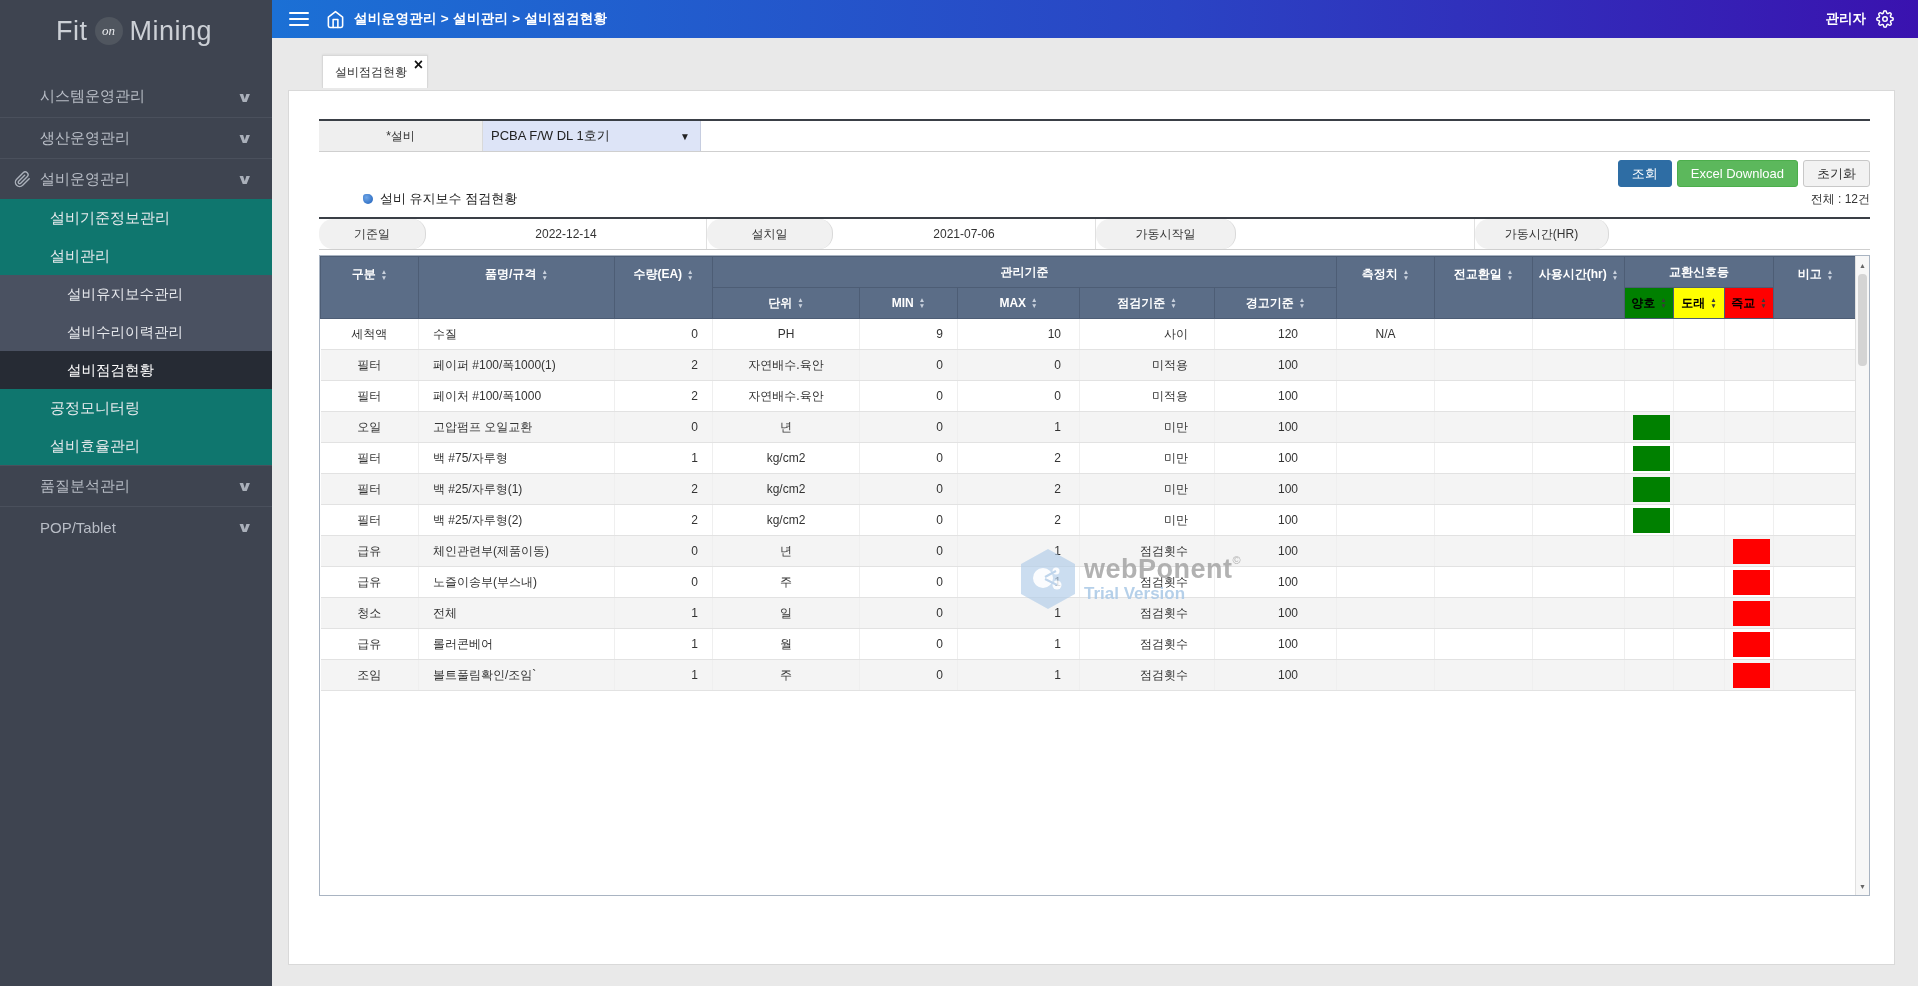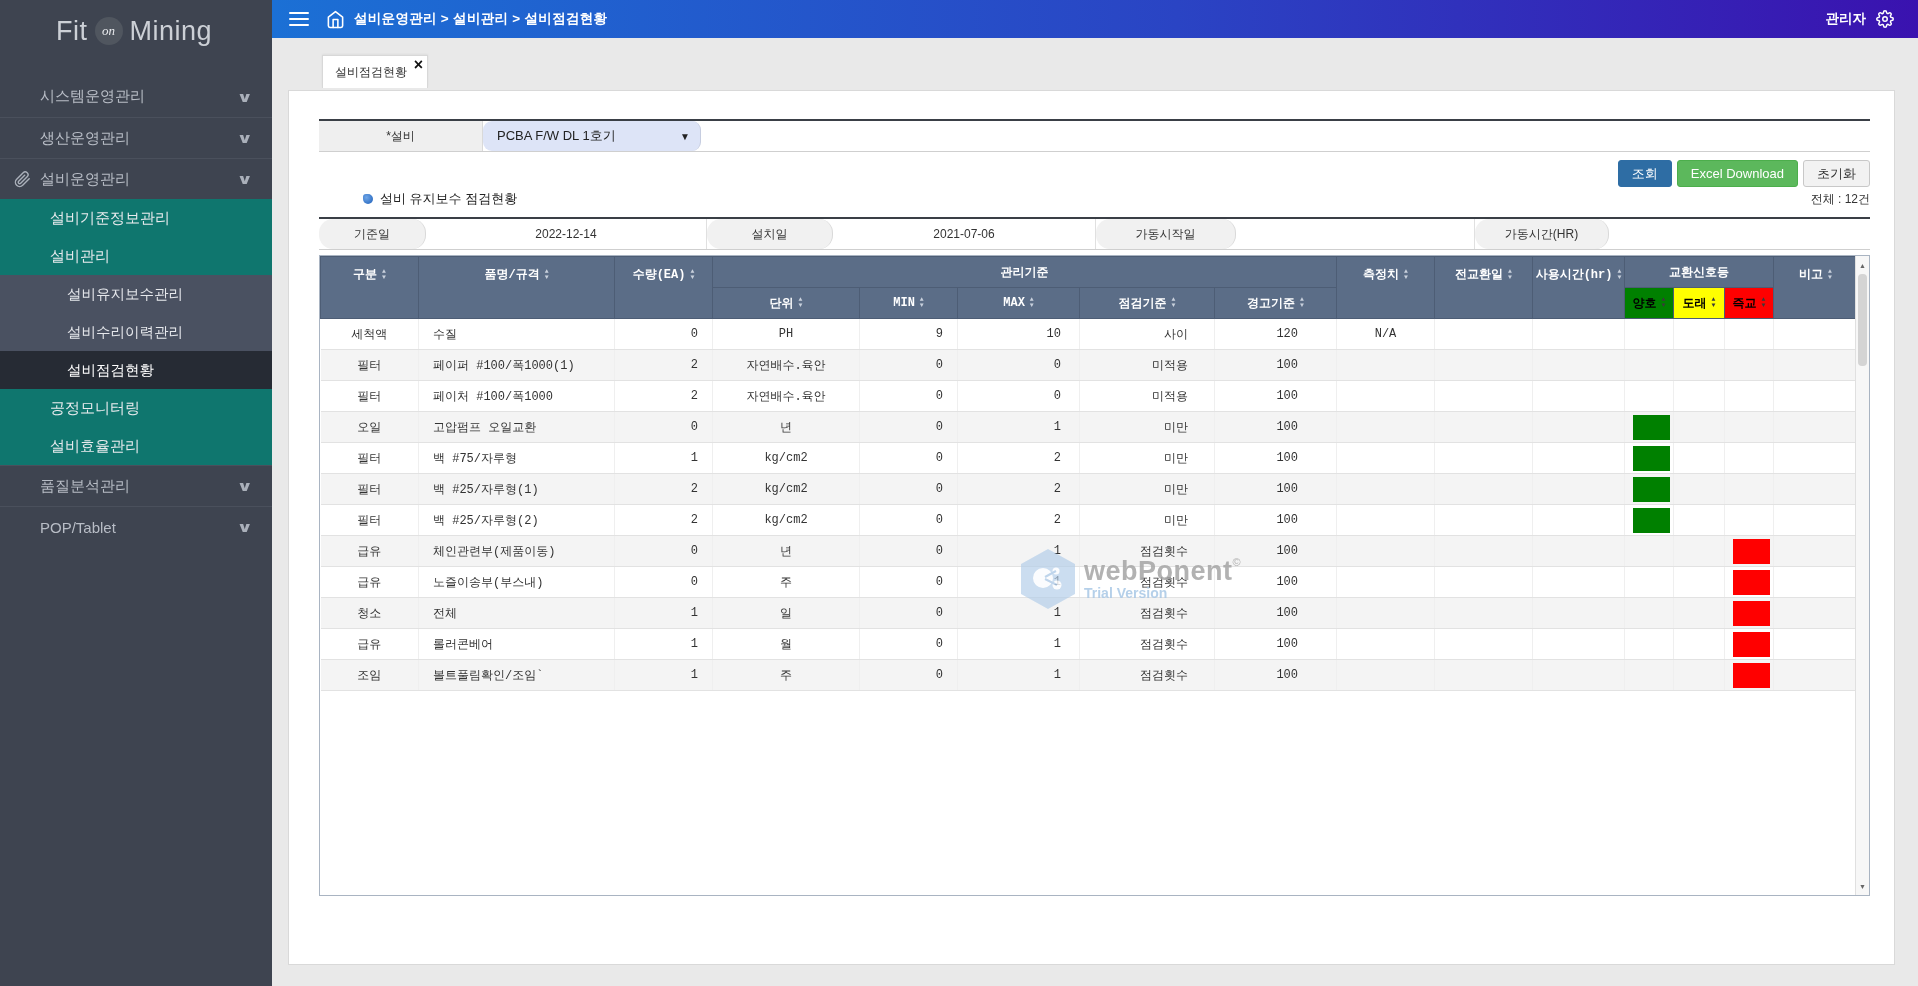--- a/index.html
+++ b/index.html
@@ -45,21 +45,21 @@
   .tab-close { position:absolute; right:4px; top:0px; font-size:16px; font-weight:bold; color:#111; cursor:pointer; }
 
   .card { position:absolute; left:16px; top:52px; width:1607px; height:875px; background:#fff;
     border:1px solid #d9d9d9; padding:28px 24px 0 30px; }
 
   
   .filter-row { display:flex; border-top:2px solid #3a3f46; border-bottom:1px solid #cfcfcf; height:33px; }
   .filter-label { width:164px; background:#efefef; border-right:1px solid #d9d9d9; display:flex;
     align-items:center; justify-content:center; font-size:12px; color:#333; }
   .filter-select { width:218px; background:#dde4f7; border-right:1px solid #c6cde0; display:flex;
-    align-items:center; padding:0 10px 0 14px; font-size:13px; color:#222; cursor:pointer;border-radius:9px; }
+    align-items:center; padding:0 10px 0 8px; font-size:13px; color:#222; cursor:pointer; }
   .filter-caret { margin-left:auto; font-size:10px; color:#222; }
   .filter-fill { flex:1; }
 
   
   .toolbar { display:flex; justify-content:flex-end; gap:5px; margin-top:8px; }
   .btn { font-size:13px; border-radius:3px; padding:4px 13px; height:27px; cursor:pointer;
     border:1px solid transparent; font-family:inherit; }
   .btn-primary { background:#2e6da4; border-color:#2e6da4; color:#fff; }
   .btn-excel { background:#5cb85c; border-color:#4cae4c; color:#fff; }
   .btn-default { background:#f2f2f2; border-color:#c8c8c8; color:#333; }
@@ -74,21 +74,21 @@
   .info-row > div { display:flex; align-items:center; justify-content:center; font-size:12px; color:#333;
     border-right:1px solid #e0e0e0; }
   .info-row > div.info-label { background:#f1f1f1; border-right:1px solid #d9d9d9;border-radius:14px; }
   .info-row > div:nth-of-type(1){ width:107px; } .info-row > div:nth-of-type(2){ width:281px; }
   .info-row > div:nth-of-type(3){ width:126px; } .info-row > div:nth-of-type(4){ width:263px; }
   .info-row > div:nth-of-type(5){ width:140px; } .info-row > div:nth-of-type(6){ width:239px; }
   .info-row > div:nth-of-type(7){ width:134px; } .info-row > div:nth-of-type(8){ flex:1; border-right:none; }
 
   
   .grid { position:relative; margin-top:5px; height:641px; border:1px solid #a9b4c2; background:#fff; overflow:hidden; }
-  table { border-collapse:collapse; table-layout:fixed; width:1537px;font-family:Liberation Mono, monospace; }
+  table { border-collapse:collapse; table-layout:fixed; width:1537px; }
   thead th { background:#5b6d87; color:#fff; font-size:12px; font-weight:bold; height:31px;
     border:1px solid #4d5d75; cursor:pointer; }
   thead th.rs { vertical-align:top; padding-top:9px; }
   .thw { display:flex; align-items:center; justify-content:center; }
   .sort { display:inline-block; margin-left:5px; line-height:0; }
   .sort::before { content:"▲"; display:block; font-size:6.5px; line-height:6px; color:#c9d1dd; }
   .sort::after  { content:"▼"; display:block; font-size:6.5px; line-height:6px; color:#c9d1dd; }
   th.sig .sort::before, th.sig .sort::after { color:#3a3a3a; }
   th.sig-good { background:#008000; color:#000; }
   th.sig-due { background:#ffff00; color:#000; }
@@ -109,21 +109,21 @@
     display:flex; align-items:center; justify-content:center; cursor:pointer; }
   .vs-up { top:2px; } .vs-down { bottom:2px; }
   .vs-thumb { position:absolute; left:2px; top:18px; width:9px; height:92px; background:#d4d4d4; border-radius:4px; cursor:pointer; }
 
   
   .wm { position:absolute; left:700px; top:292px; display:flex; align-items:center; gap:8px;
     pointer-events:none; opacity:0.85; }
   .wm-text { line-height:1.05; }
   .wm-brand { font-size:27px; font-weight:bold; color:#a5a5a5; letter-spacing:0.5px; }
   .wm-sup { font-size:11px; color:#a5a5a5; vertical-align:top; }
-  .wm-sub { font-size:14px; color:#a9c8e6; font-weight:bold; margin-top:1px; }
+  .wm-sub { font-size:17px; color:#a9c8e6; font-weight:bold; margin-top:1px; }
 </style>
 </head>
 <body>
 
 <div class="app">
 
   <aside class="sidebar">
     <div class="logo">
       <span class="logo-fit">Fit</span>
       <span class="logo-on">on</span>

